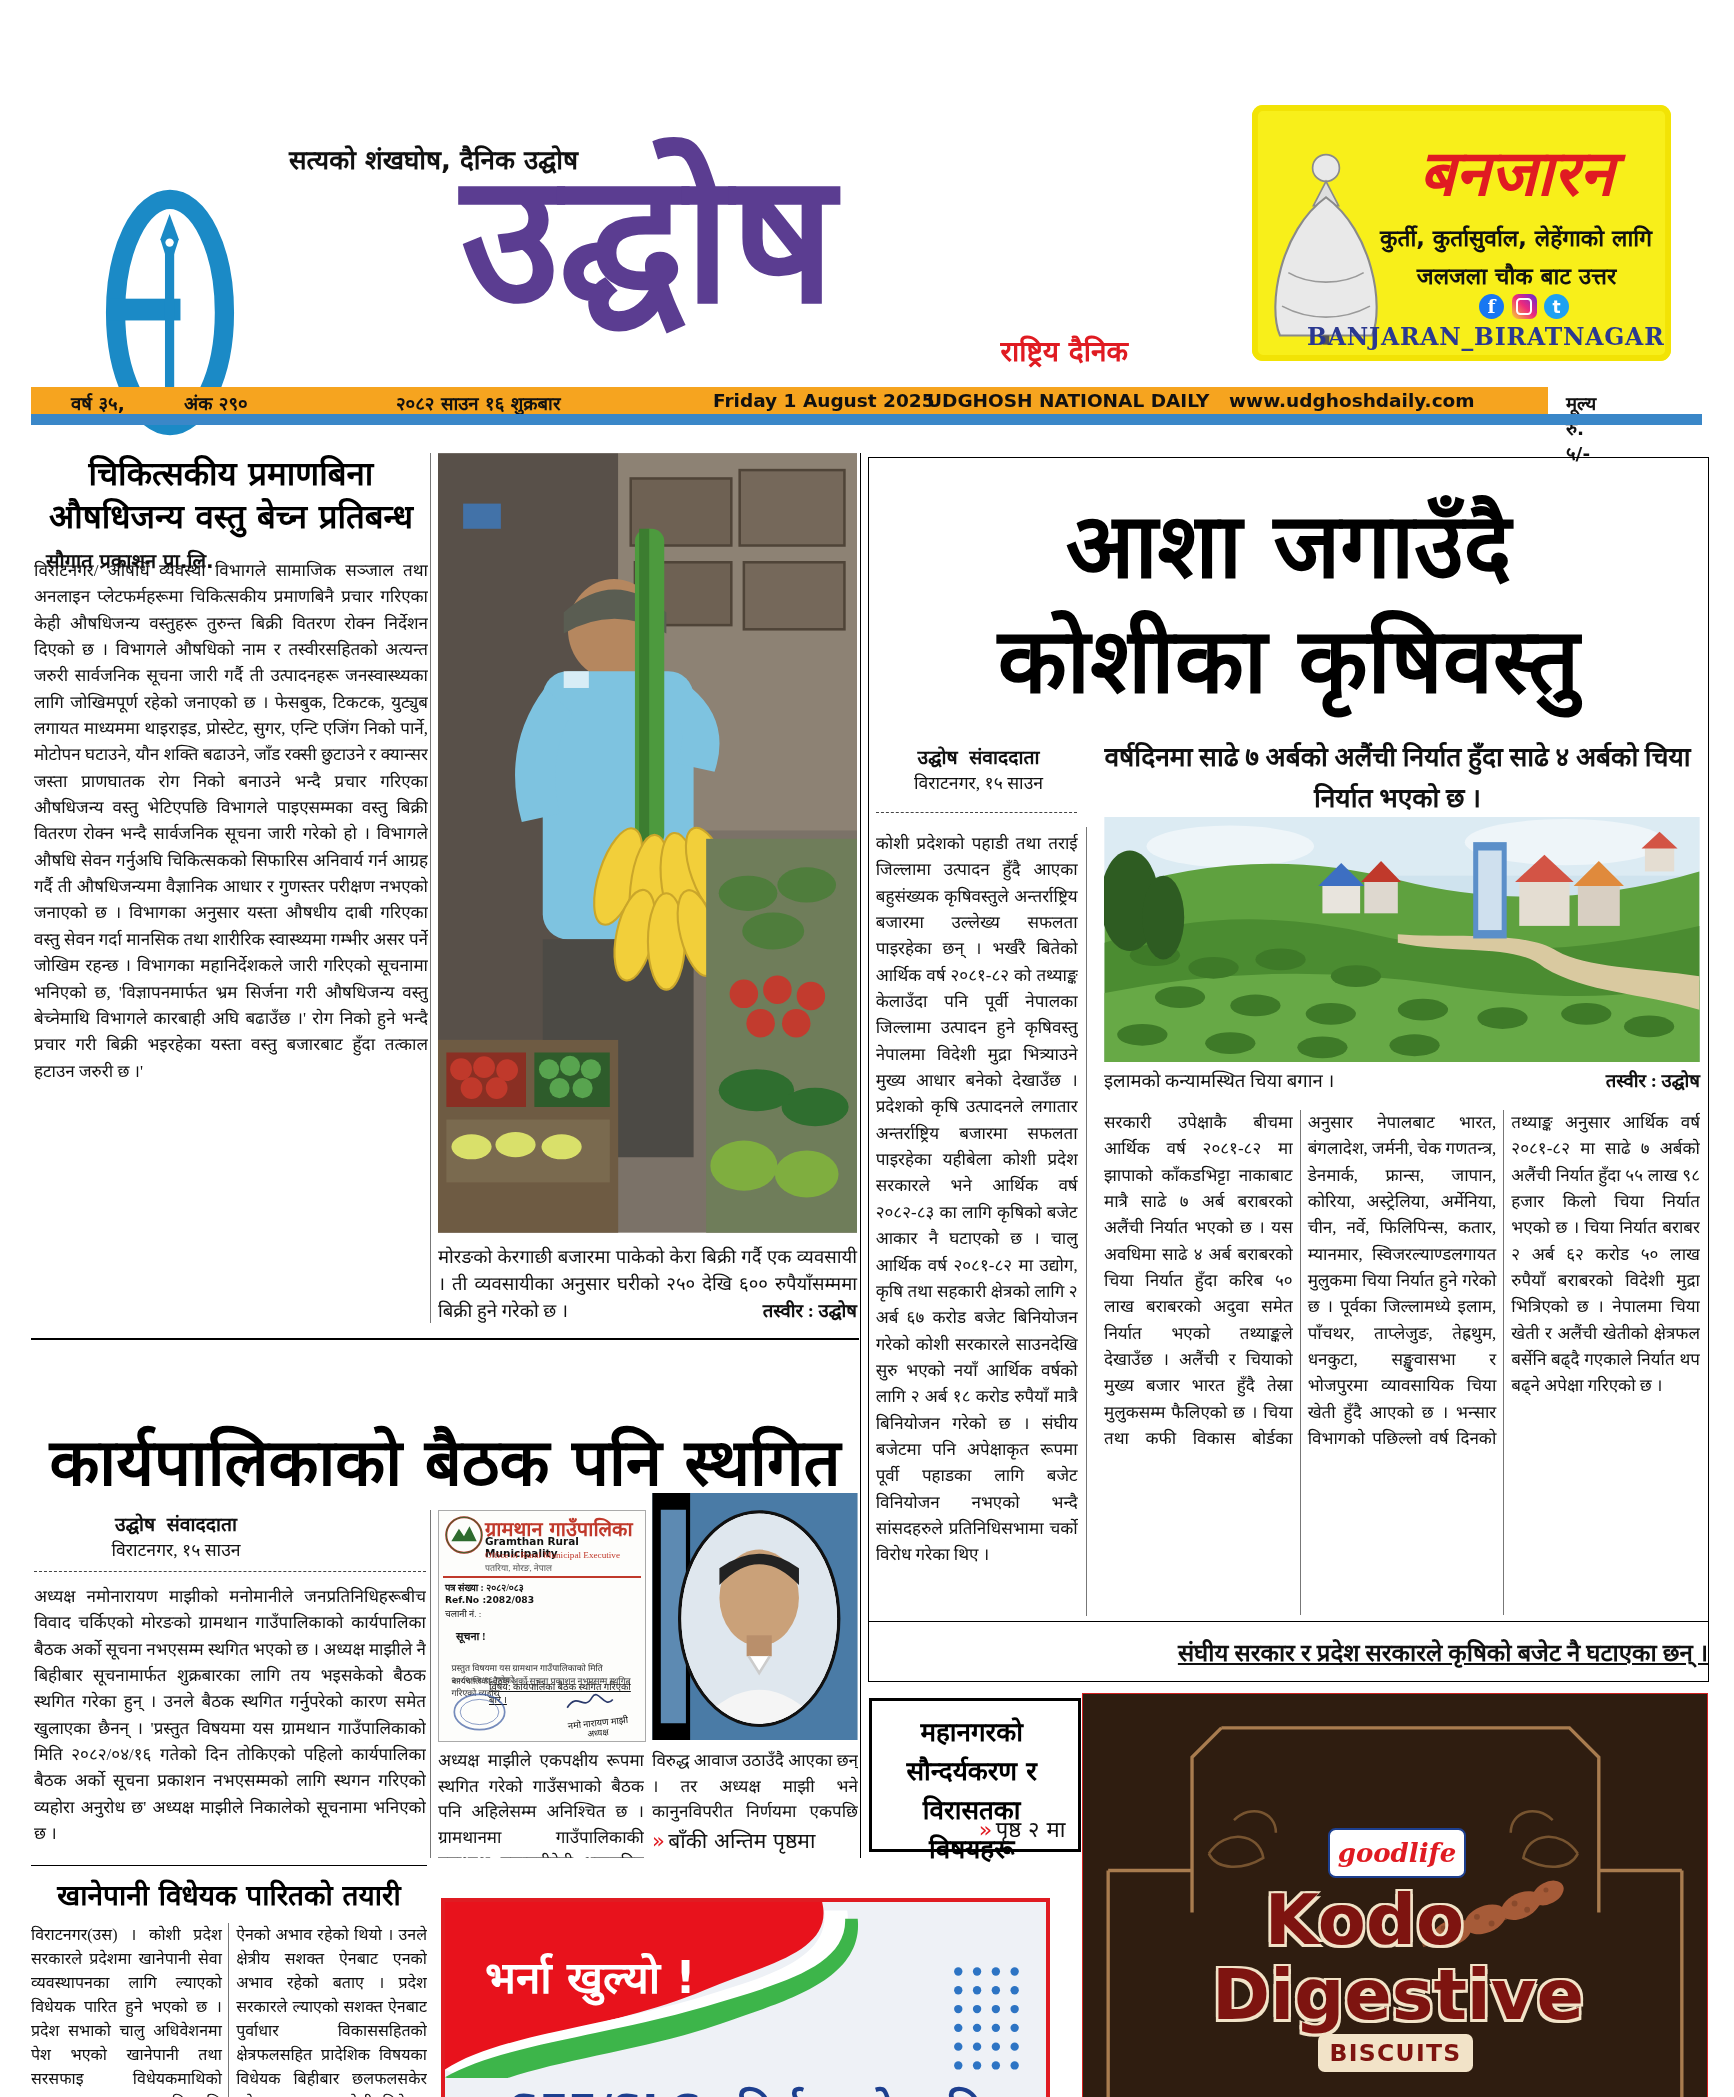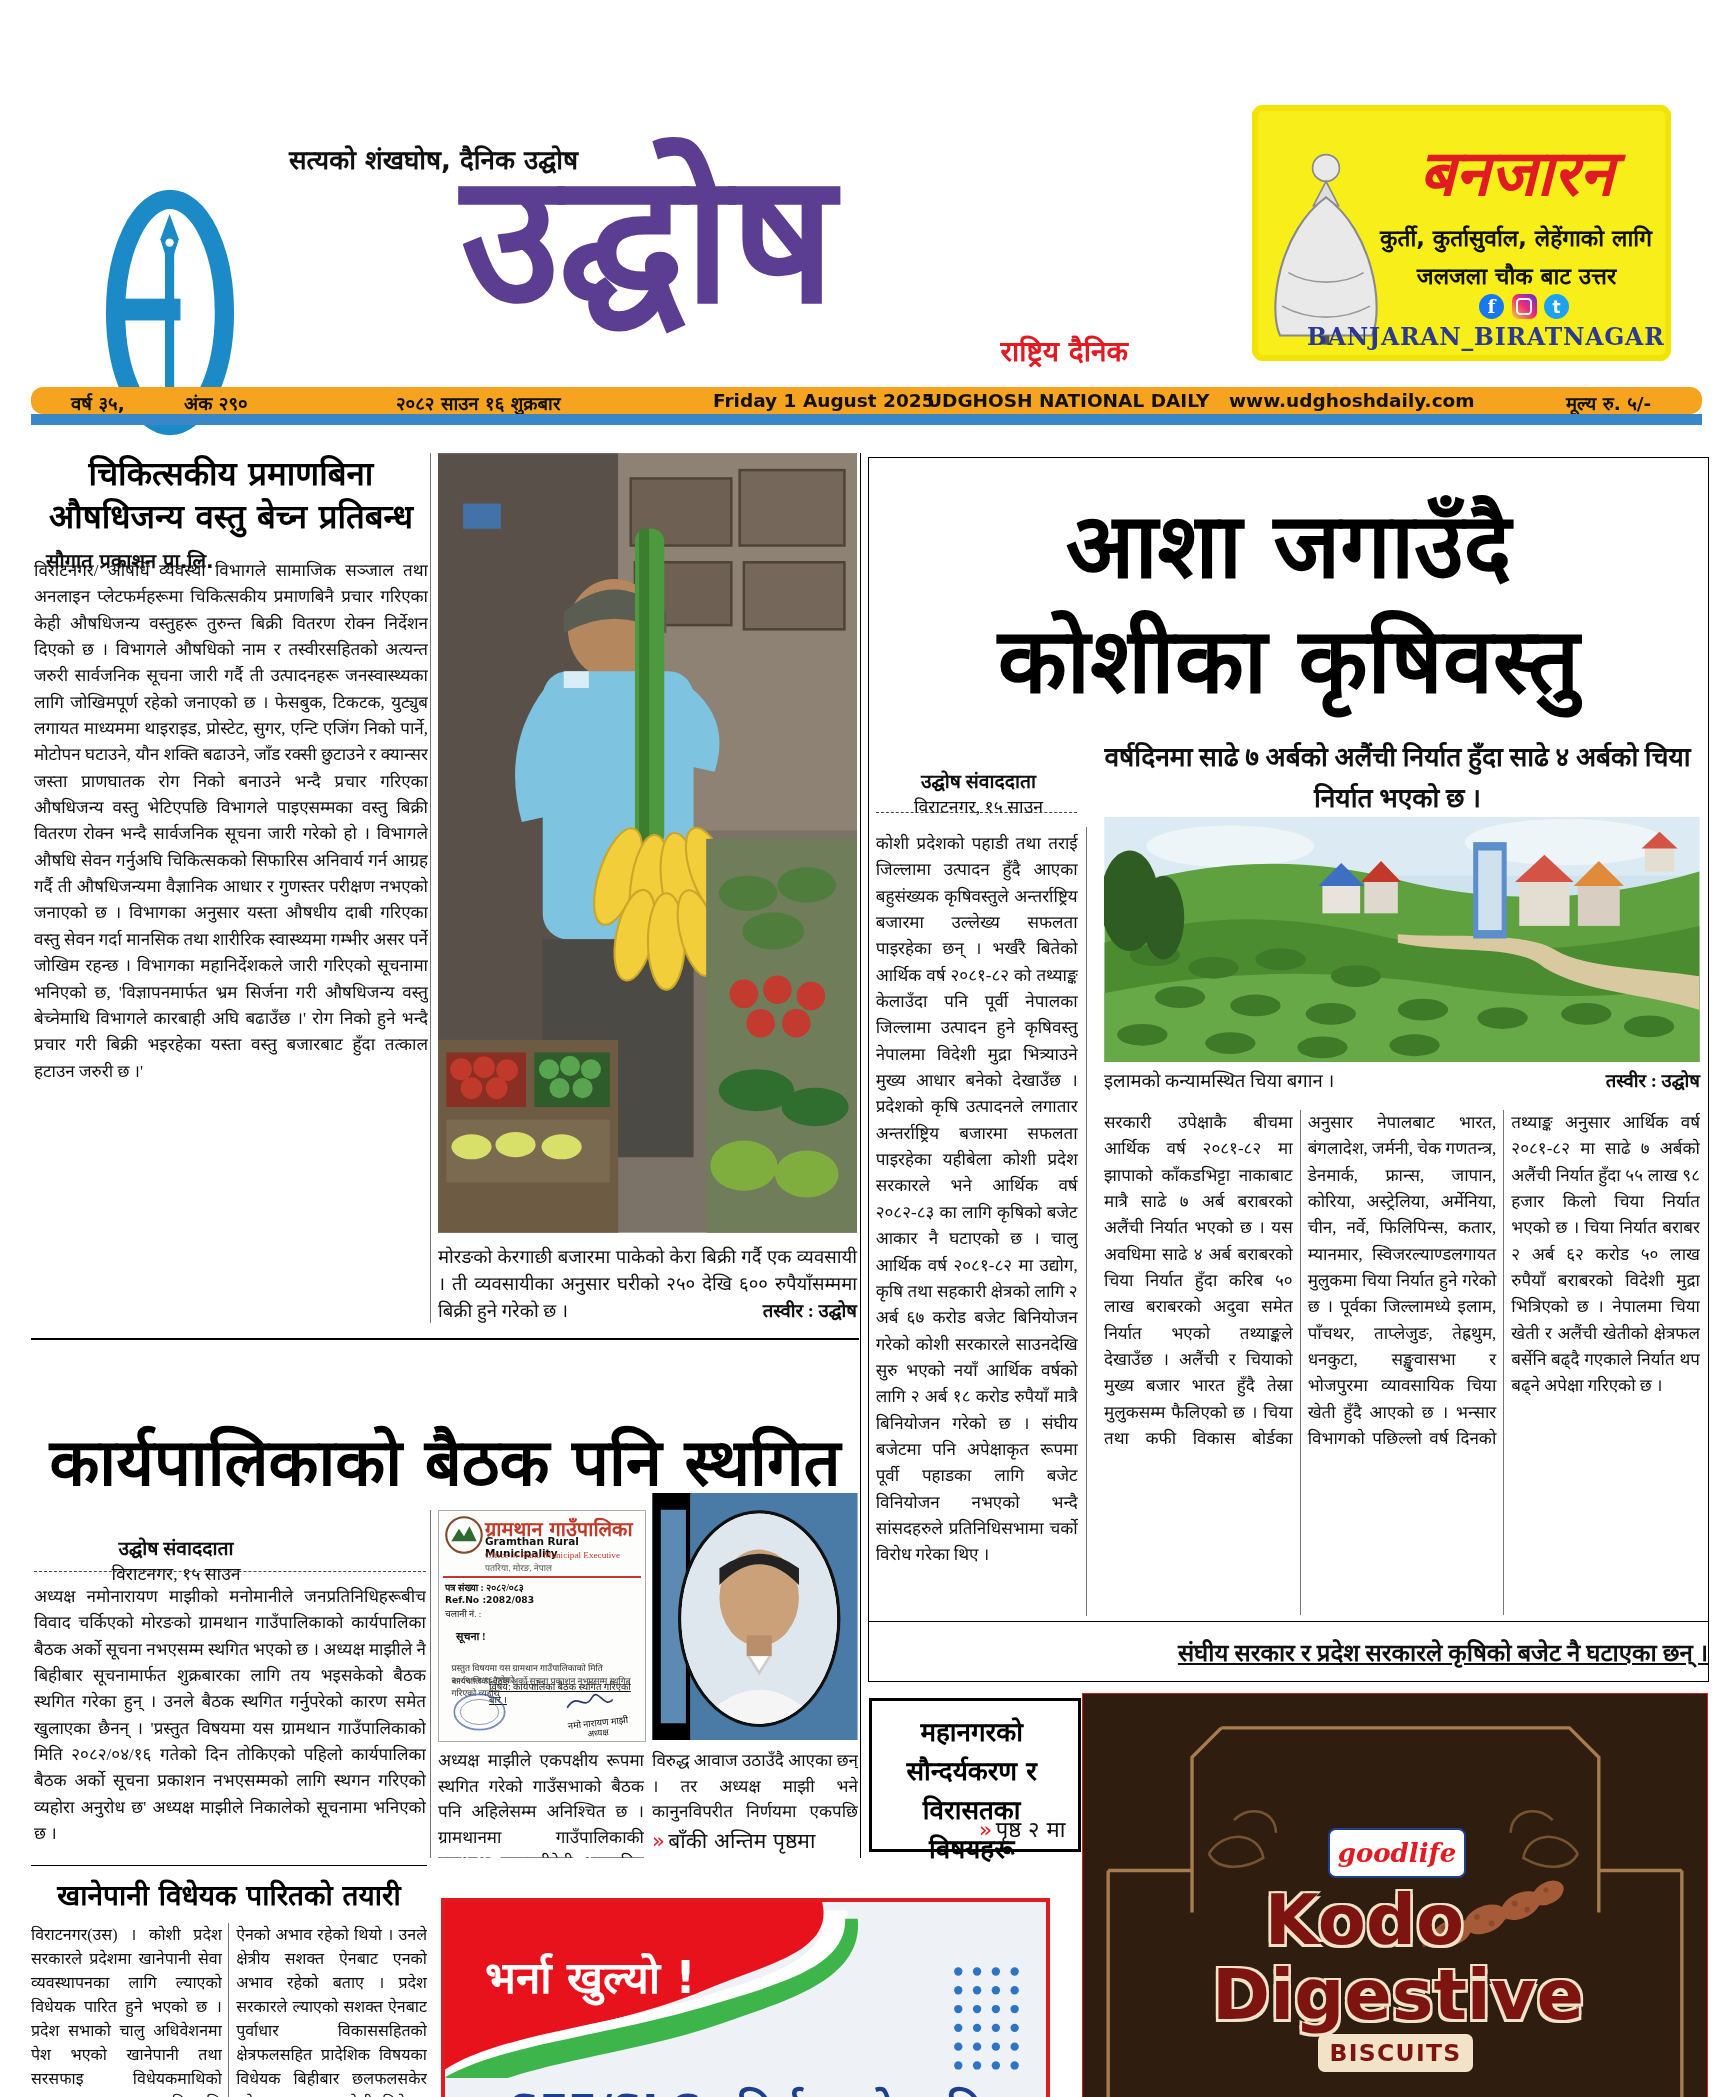--- a/index.html
+++ b/index.html
@@ -12,21 +12,21 @@
   .ctr{text-align:center;}
   .bold{font-weight:bold;}
   .clip{overflow:hidden;}
   .vrule{position:absolute;width:0.8px;background:#555;}
   .hrule{position:absolute;height:1.7px;background:#000;}
   .body-text{font-size:17px;line-height:1.55;}
   .caption{font-size:18.5px;line-height:1.45;}
   .more-mark{font-family:"DejaVu Sans",sans-serif;font-weight:normal;font-size:21px;}
   .more-mark .chev{color:#e01b22;letter-spacing:-2.5px;margin-right:5.9px;}
   .headline{font-family:"DejaVu Sans",sans-serif;font-weight:bold;color:#000;}
-  .byline-name{font-family:Liberation Serif, serif;font-weight:bold;font-size:19.3px;margin-top:24px;}
+  .byline-name{font-family:Liberation Mono, monospace;font-weight:bold;font-size:19.3px;}
   .byline-place{font-size:17.6px;}
   .dashed-sep{border-top:1.7px dashed #444;}
 </style>
 </head>
 <body>
 
 <div class="page">
 
   <div class="abs" style="left:105px;top:189px;width:130px;height:247px;">
     <svg width="130" height="247" viewBox="0 0 310 590">
@@ -60,21 +60,21 @@
     <div class="abs" style="left:227px;top:189px;width:92px;height:27px;display:flex;gap:7.6px;">
       <div style="width:25px;height:25px;border-radius:50%;background:#1877f2;color:#fff;font-family:'DejaVu Serif',serif;font-weight:bold;font-size:18.5px;display:flex;align-items:center;justify-content:center;">f</div>
       <div style="width:25px;height:25px;border-radius:6.7px;background:linear-gradient(45deg,#f9ce34,#ee2a7b,#6228d7);display:flex;align-items:center;justify-content:center;">
           <div style="width:12.6px;height:12.6px;border:2.1px solid #fff;border-radius:4.2px;"></div>
         </div>
       <div style="width:25px;height:25px;border-radius:50%;background:#1da1f2;color:#fff;font-family:'DejaVu Sans',sans-serif;font-weight:bold;font-size:17px;display:flex;align-items:center;justify-content:center;">t</div>
     </div>
     <div class="abs bold" style="left:55px;top:218px;width:319px;font-family:'DejaVu Serif',serif;font-size:23.5px;color:#2b3990;text-align:center;letter-spacing:0.8px;">BANJARAN_BIRATNAGAR</div>
   </div>
 
-  <div class="abs" style="left:31px;top:387px;width:1671px;height:27px;background:#f6a41f;border-radius:12px;">
+  <div class="abs" style="left:31px;top:387px;width:1517px;height:27px;background:#f6a41f;">
     <span class="abs sans bold" style="left:40px;top:3.4px;font-size:18.5px;">वर्ष ३५,</span>
     <span class="abs sans bold" style="left:153px;top:3.4px;font-size:18.5px;">अंक २९०</span>
     <span class="abs sans bold" style="left:365px;top:3.4px;font-size:18.5px;">२०८२ साउन १६ शुक्रबार</span>
     <span class="abs sans bold" style="left:682px;top:3.4px;font-size:18.5px;">Friday 1 August 2025</span>
     <span class="abs sans bold" style="left:896px;top:3.4px;font-size:18.5px;">UDGHOSH NATIONAL DAILY</span>
     <span class="abs sans bold" style="left:1198px;top:3.4px;font-size:18.5px;">www.udghoshdaily.com</span>
     <span class="abs sans bold" style="left:1535px;top:3.4px;font-size:18.5px;">मूल्य रु. ५/-</span>
   </div>
   <div class="abs" style="left:31px;top:414px;width:1671px;height:11px;background:#3a87c8;"></div>
 

